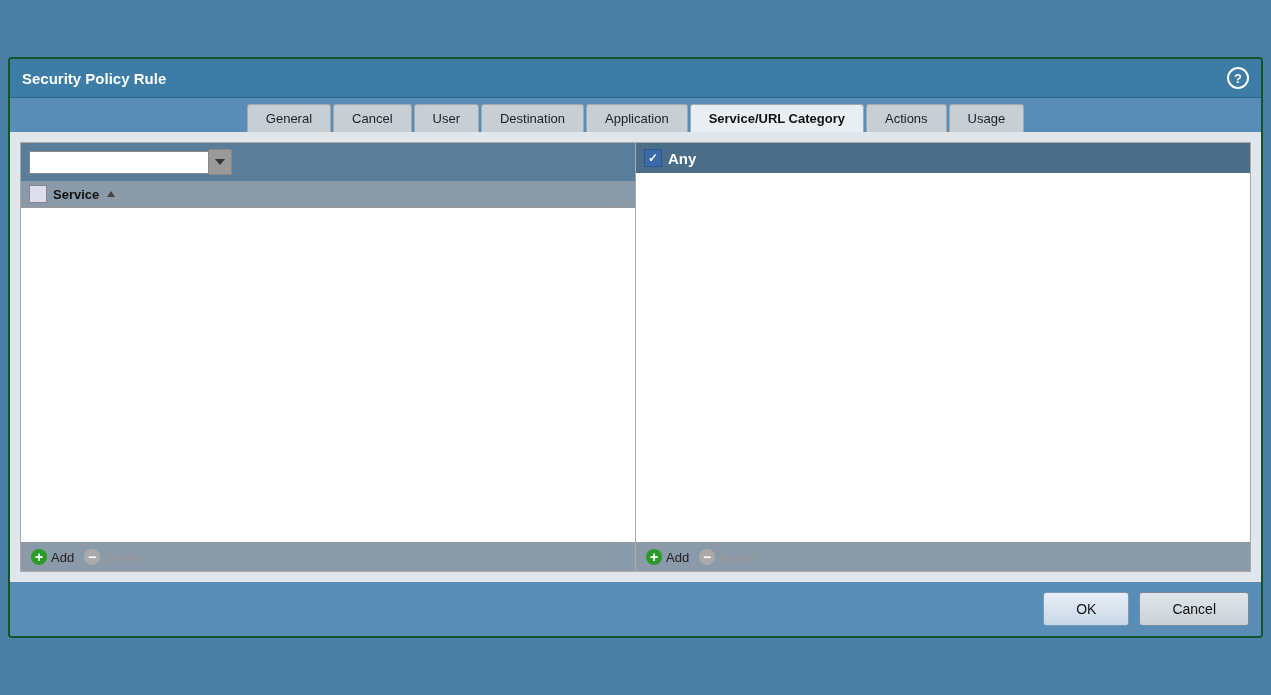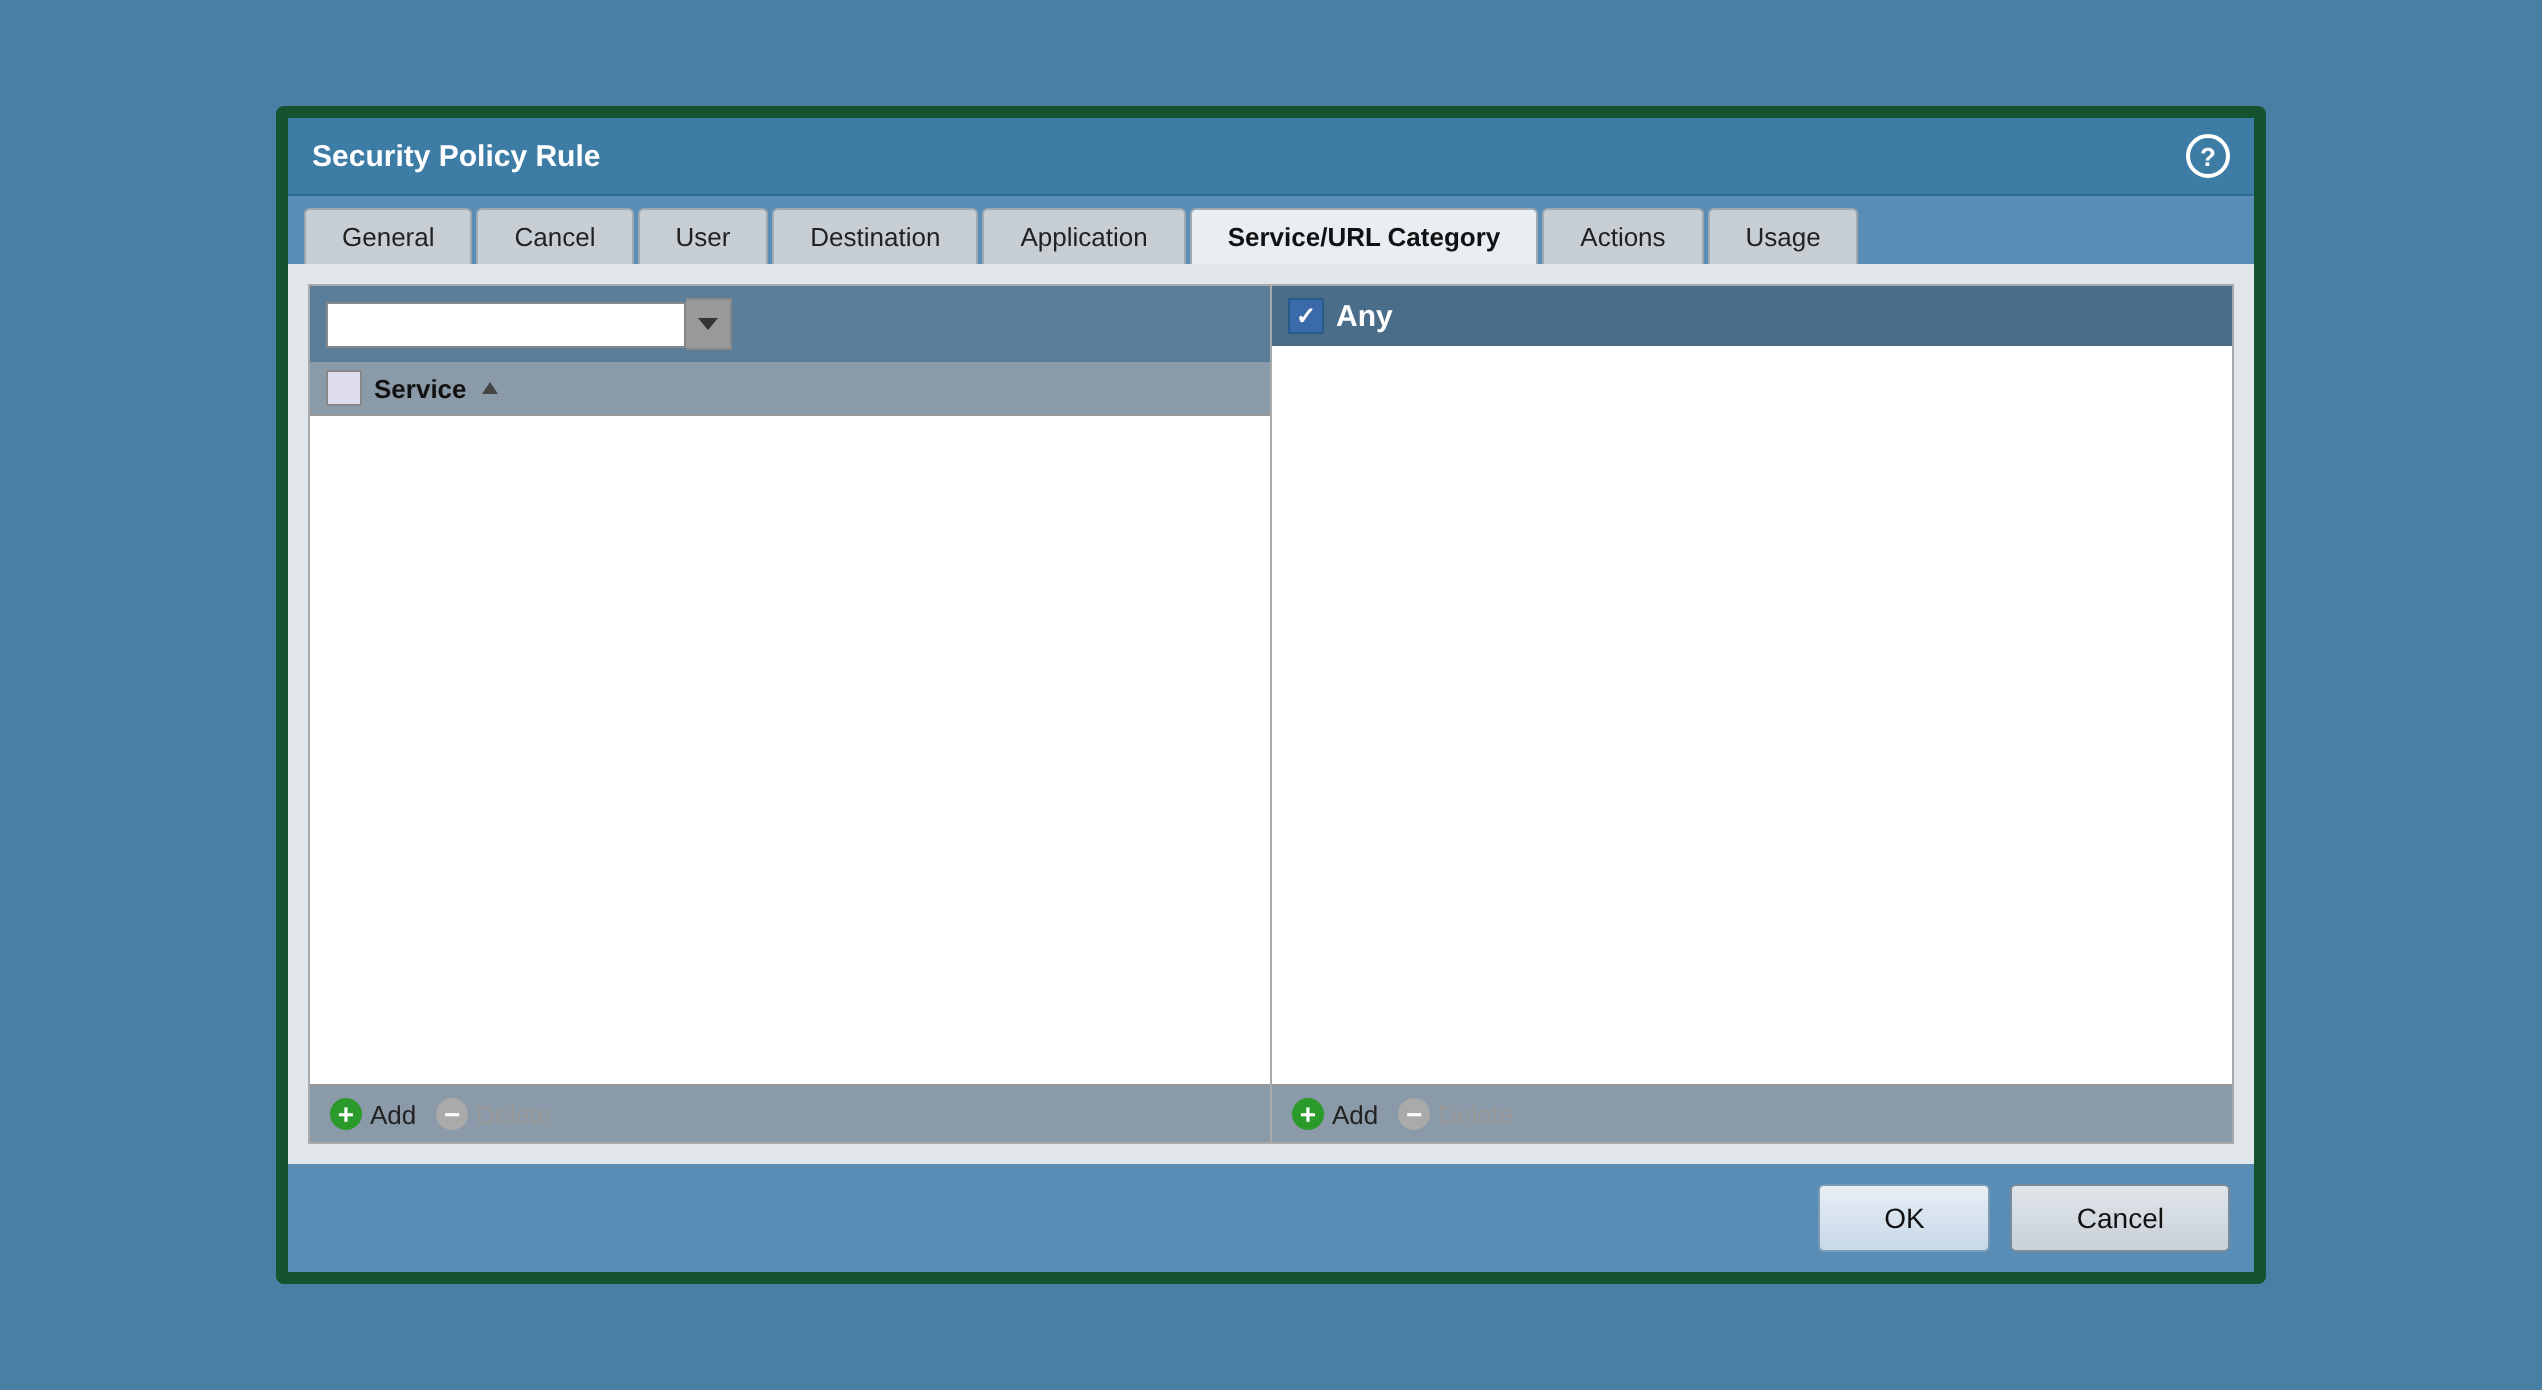--- a/index.html
+++ b/index.html
@@ -7,23 +7,23 @@
       background: #4a7fa5;
       font-family: Arial, sans-serif;
       font-size: 13px;
       width: 1271px;
       height: 695px;
       display: flex;
       align-items: center;
       justify-content: center;
     }
     .dialog {
-      width: 995px;
+      width: 1255px;
       background: #22c55e;
-      border: 6px solid #14532d;
+      border: 2px solid #14532d;
       border-radius: 4px;
       overflow: hidden;
     }
     .dialog-header {
       background: #3d7ca5;
       padding: 8px 12px;
       display: flex;
       align-items: center;
       justify-content: space-between;
       border-bottom: 1px solid #2d6a90;
@@ -44,20 +44,21 @@
       justify-content: center;
       font-weight: bold;
       font-size: 13px;
       cursor: pointer;
     }
     .tabs {
       display: flex;
       background: #5a8db5;
       padding: 6px 8px 0 8px;
       gap: 2px;
+      justify-content: center;
     }
     .tab {
       padding: 6px 18px;
       background: #c8cfd4;
       border: 1px solid #a0a8b0;
       border-bottom: none;
       border-radius: 3px 3px 0 0;
       cursor: pointer;
       color: #222;
       font-size: 13px;

